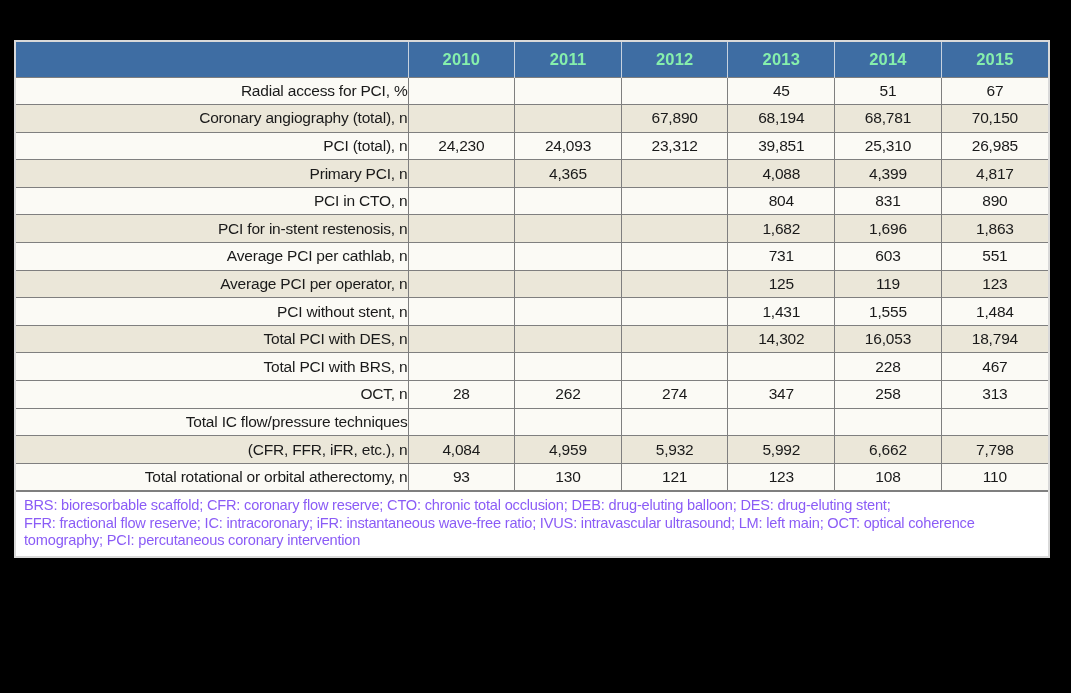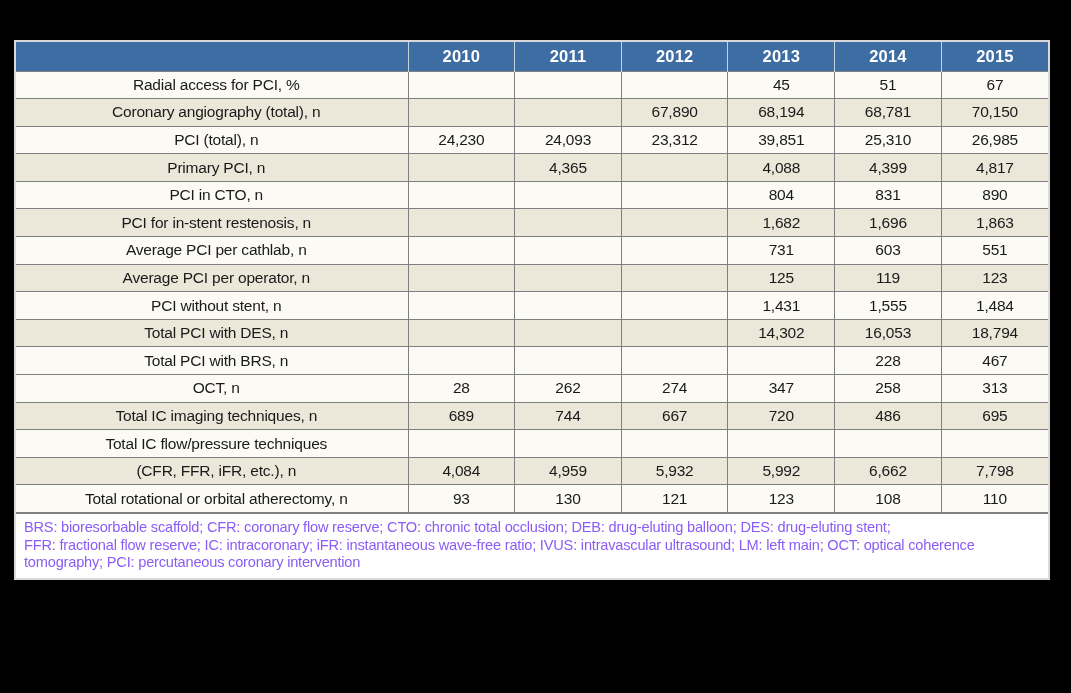--- a/index.html
+++ b/index.html
@@ -26,44 +26,44 @@
     background: var(--footnote-bg);
   }
   table.data-table {
     width: 100%;
     border-collapse: collapse;
     table-layout: fixed;
   }
   col.label-col { width: 392px; }
   thead th {
     background: var(--header-blue);
-    color: #ffffff;
+    color: #86efac;
     font-weight: bold;
     font-size: 16.5px;
-    height: 29px;
+    height: 35px;
     text-align: center;
     vertical-align: middle;
     border-left: 1px solid #c7d2df;
     letter-spacing: 0.2px;
   }
   thead th:first-child { border-left: none; }
   tbody td {
     height: 27.6px;
     font-size: 15.5px;
     color: var(--text-color);
     border: 1px solid var(--grid-gray);
     vertical-align: middle;
     letter-spacing: -0.2px;
     overflow: hidden;
     white-space: nowrap;
   }
   tbody tr.light td { background: var(--row-light); }
   tbody tr.beige td { background: var(--row-beige); }
   td.label {
-    text-align: center;
+    text-align: right;
     padding-left: 9px;
     border-left: none;
   }
   td.val { text-align: center; }
   tbody td:last-child { border-right: none; }
   .footnote {
     background: var(--footnote-bg);
     border-top: 1px solid var(--grid-gray);
     padding: 5px 8px 6px 8px;
     font-size: 14.6px;
@@ -200,29 +200,20 @@
         </tr>
         <tr class="light">
           <td class="label">OCT, n</td>
           <td class="val">28</td>
           <td class="val">262</td>
           <td class="val">274</td>
           <td class="val">347</td>
           <td class="val">258</td>
           <td class="val">313</td>
         </tr>
-        <tr class="beige">
-          <td class="label">Total IC imaging techniques, n</td>
-          <td class="val">689</td>
-          <td class="val">744</td>
-          <td class="val">667</td>
-          <td class="val">720</td>
-          <td class="val">486</td>
-          <td class="val">695</td>
-        </tr>
         <tr class="light">
           <td class="label">Total IC flow/pressure techniques</td>
           <td class="val"></td>
           <td class="val"></td>
           <td class="val"></td>
           <td class="val"></td>
           <td class="val"></td>
           <td class="val"></td>
         </tr>
         <tr class="beige">

